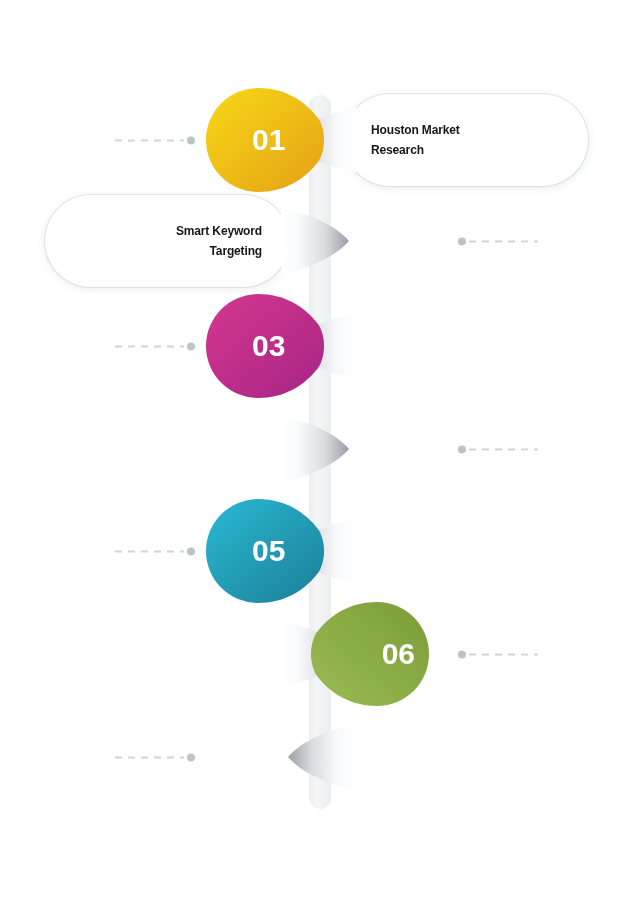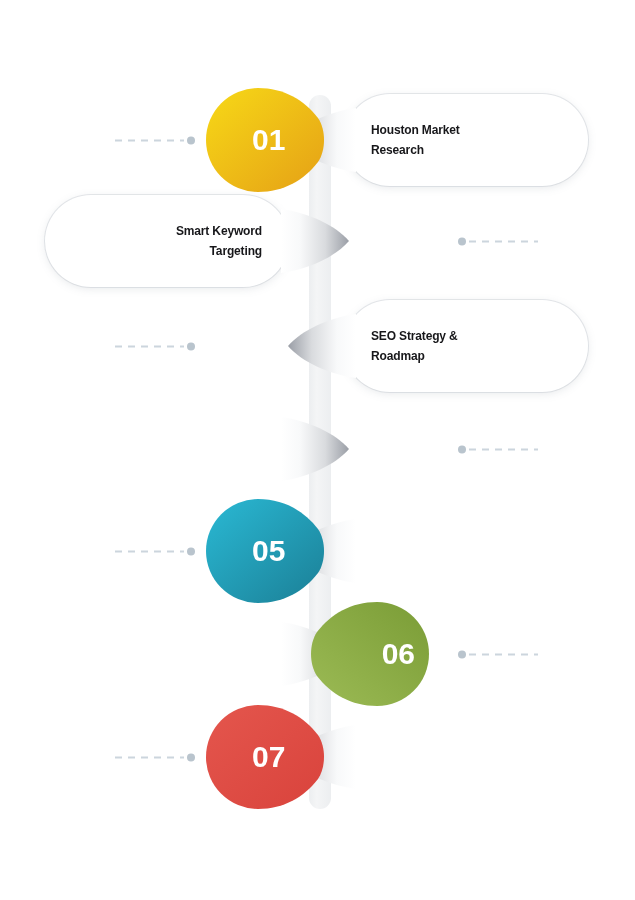--- a/index.html
+++ b/index.html
@@ -195,36 +195,44 @@
             </defs>
             <path d="M0,0 C28,4 54,16 68,32 C54,48 28,60 0,64 Z" fill="url(#lg1)"></path>
           </svg>
         </div>
       </div>
       <div class="row right" style="top: 294px;">
         <div class="dash">
           <span class="dash-line"></span>
           <span class="dash-dot"></span>
         </div>
-        <div class="pill">
-          <div class="pill-label">SEO Strategy &amp;
-Roadmap</div>
-        </div>
         <div class="pill-tip">
           <svg width="68" height="64" viewBox="0 0 68 64">
             <defs>
               <linearGradient id="lg2" x1="0" y1="0" x2="1" y2="0">
                 <stop offset="0" stop-color="#9a9ea6"></stop>
                 <stop offset="0.35" stop-color="#d9dbde"></stop>
                 <stop offset="0.72" stop-color="#f8f9fa"></stop>
                 <stop offset="1" stop-color="#ffffff"></stop>
               </linearGradient>
             </defs>
             <path d="M68,0 C40,4 14,16 0,32 C14,48 40,60 68,64 Z" fill="url(#lg2)"></path>
           </svg>
+        </div>
+        <div class="node">
+          <svg width="118" height="104" viewBox="0 0 118 104">
+            <defs>
+              <linearGradient id="g2" x1="0" y1="0" x2="1" y2="1">
+                <stop offset="0" stop-color="#d4378f"></stop>
+                <stop offset="1" stop-color="#a72585"></stop>
+              </linearGradient>
+            </defs>
+            <path d="M52,0 A52,52 0 1 0 52,104 C78,104 98,92 112,74 C116,68 118,60 118,52 C118,44 116,36 112,30 C98,12 78,0 52,0 Z" fill="url(#g2)"></path>
+          </svg>
+          <div class="node-num">03</div>
         </div>
       </div>
       <div class="row left" style="top: 397px;">
         <div class="dash">
           <span class="dash-line"></span>
           <span class="dash-dot"></span>
         </div>
         <div class="pill-tip">
           <svg width="68" height="64" viewBox="0 0 68 64">
             <defs>
@@ -312,28 +320,16 @@
               <linearGradient id="lg6" x1="0" y1="0" x2="1" y2="0">
                 <stop offset="0" stop-color="#9a9ea6"></stop>
                 <stop offset="0.35" stop-color="#d9dbde"></stop>
                 <stop offset="0.72" stop-color="#f8f9fa"></stop>
                 <stop offset="1" stop-color="#ffffff"></stop>
               </linearGradient>
             </defs>
             <path d="M68,0 C40,4 14,16 0,32 C14,48 40,60 68,64 Z" fill="url(#lg6)"></path>
           </svg>
         </div>
-        <div class="node">
-          <svg width="118" height="104" viewBox="0 0 118 104">
-            <defs>
-              <linearGradient id="g6" x1="0" y1="0" x2="1" y2="1">
-                <stop offset="0" stop-color="#e4564d"></stop>
-                <stop offset="1" stop-color="#d9433c"></stop>
-              </linearGradient>
-            </defs>
-            <path d="M52,0 A52,52 0 1 0 52,104 C78,104 98,92 112,74 C116,68 118,60 118,52 C118,44 116,36 112,30 C98,12 78,0 52,0 Z" fill="url(#g6)"></path>
-          </svg>
-          <div class="node-num">07</div>
-        </div>
       </div>
     </div>
 
 </div>
 
 </body></html>

